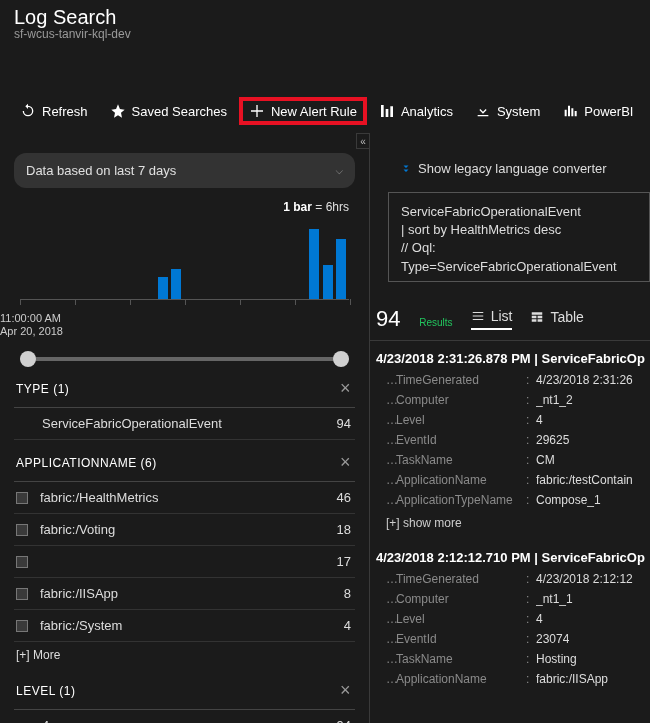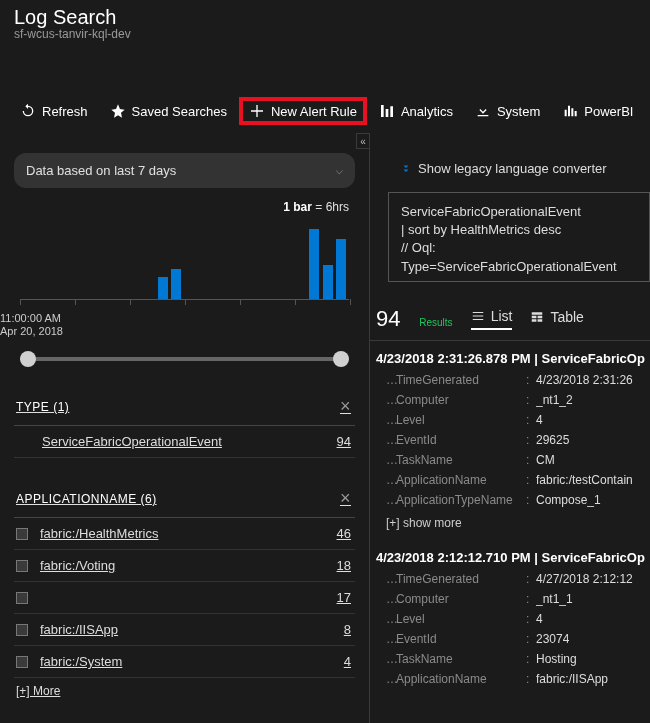--- a/index.html
+++ b/index.html
@@ -128,23 +128,22 @@
     border-radius: 2px;
   }
   .slider .thumb {
     position: absolute;
     top: -1px;
     width: 16px; height: 16px;
     border-radius: 50%;
     background: #d0d0d0;
   }
   .facet-section {
-    margin-top: 22px;
+    margin-top: 4px;
     padding: 0 14px;
-    text-decoration: underline;
   }
   .facet-header {
     border-bottom: 1px solid #444;
     padding: 8px 4px 8px 2px;
     display: flex;
     justify-content: space-between;
     align-items: center;
     font-size: 12px;
     letter-spacing: 0.5px;
     color: #fff;
@@ -488,21 +487,21 @@
             <span class="pval">Compose_1</span>
           </div>
           <div class="show-more">[+] show more</div>
         </div>
         <div class="record">
           <div class="record-header">4/23/2018 2:12:12.710 PM | ServiceFabricOp</div>
           <div class="prop-row">
             <span class="dots">…</span>
             <span class="pname">TimeGenerated</span>
             <span class="colon">:</span>
-            <span class="pval">4/27/2018 2:12:12</span>
+            <span class="pval">4/23/2018 2:12:12</span>
           </div>
           <div class="prop-row">
             <span class="dots">…</span>
             <span class="pname">Computer</span>
             <span class="colon">:</span>
             <span class="pval">_nt1_1</span>
           </div>
           <div class="prop-row">
             <span class="dots">…</span>
             <span class="pname">Level</span>

